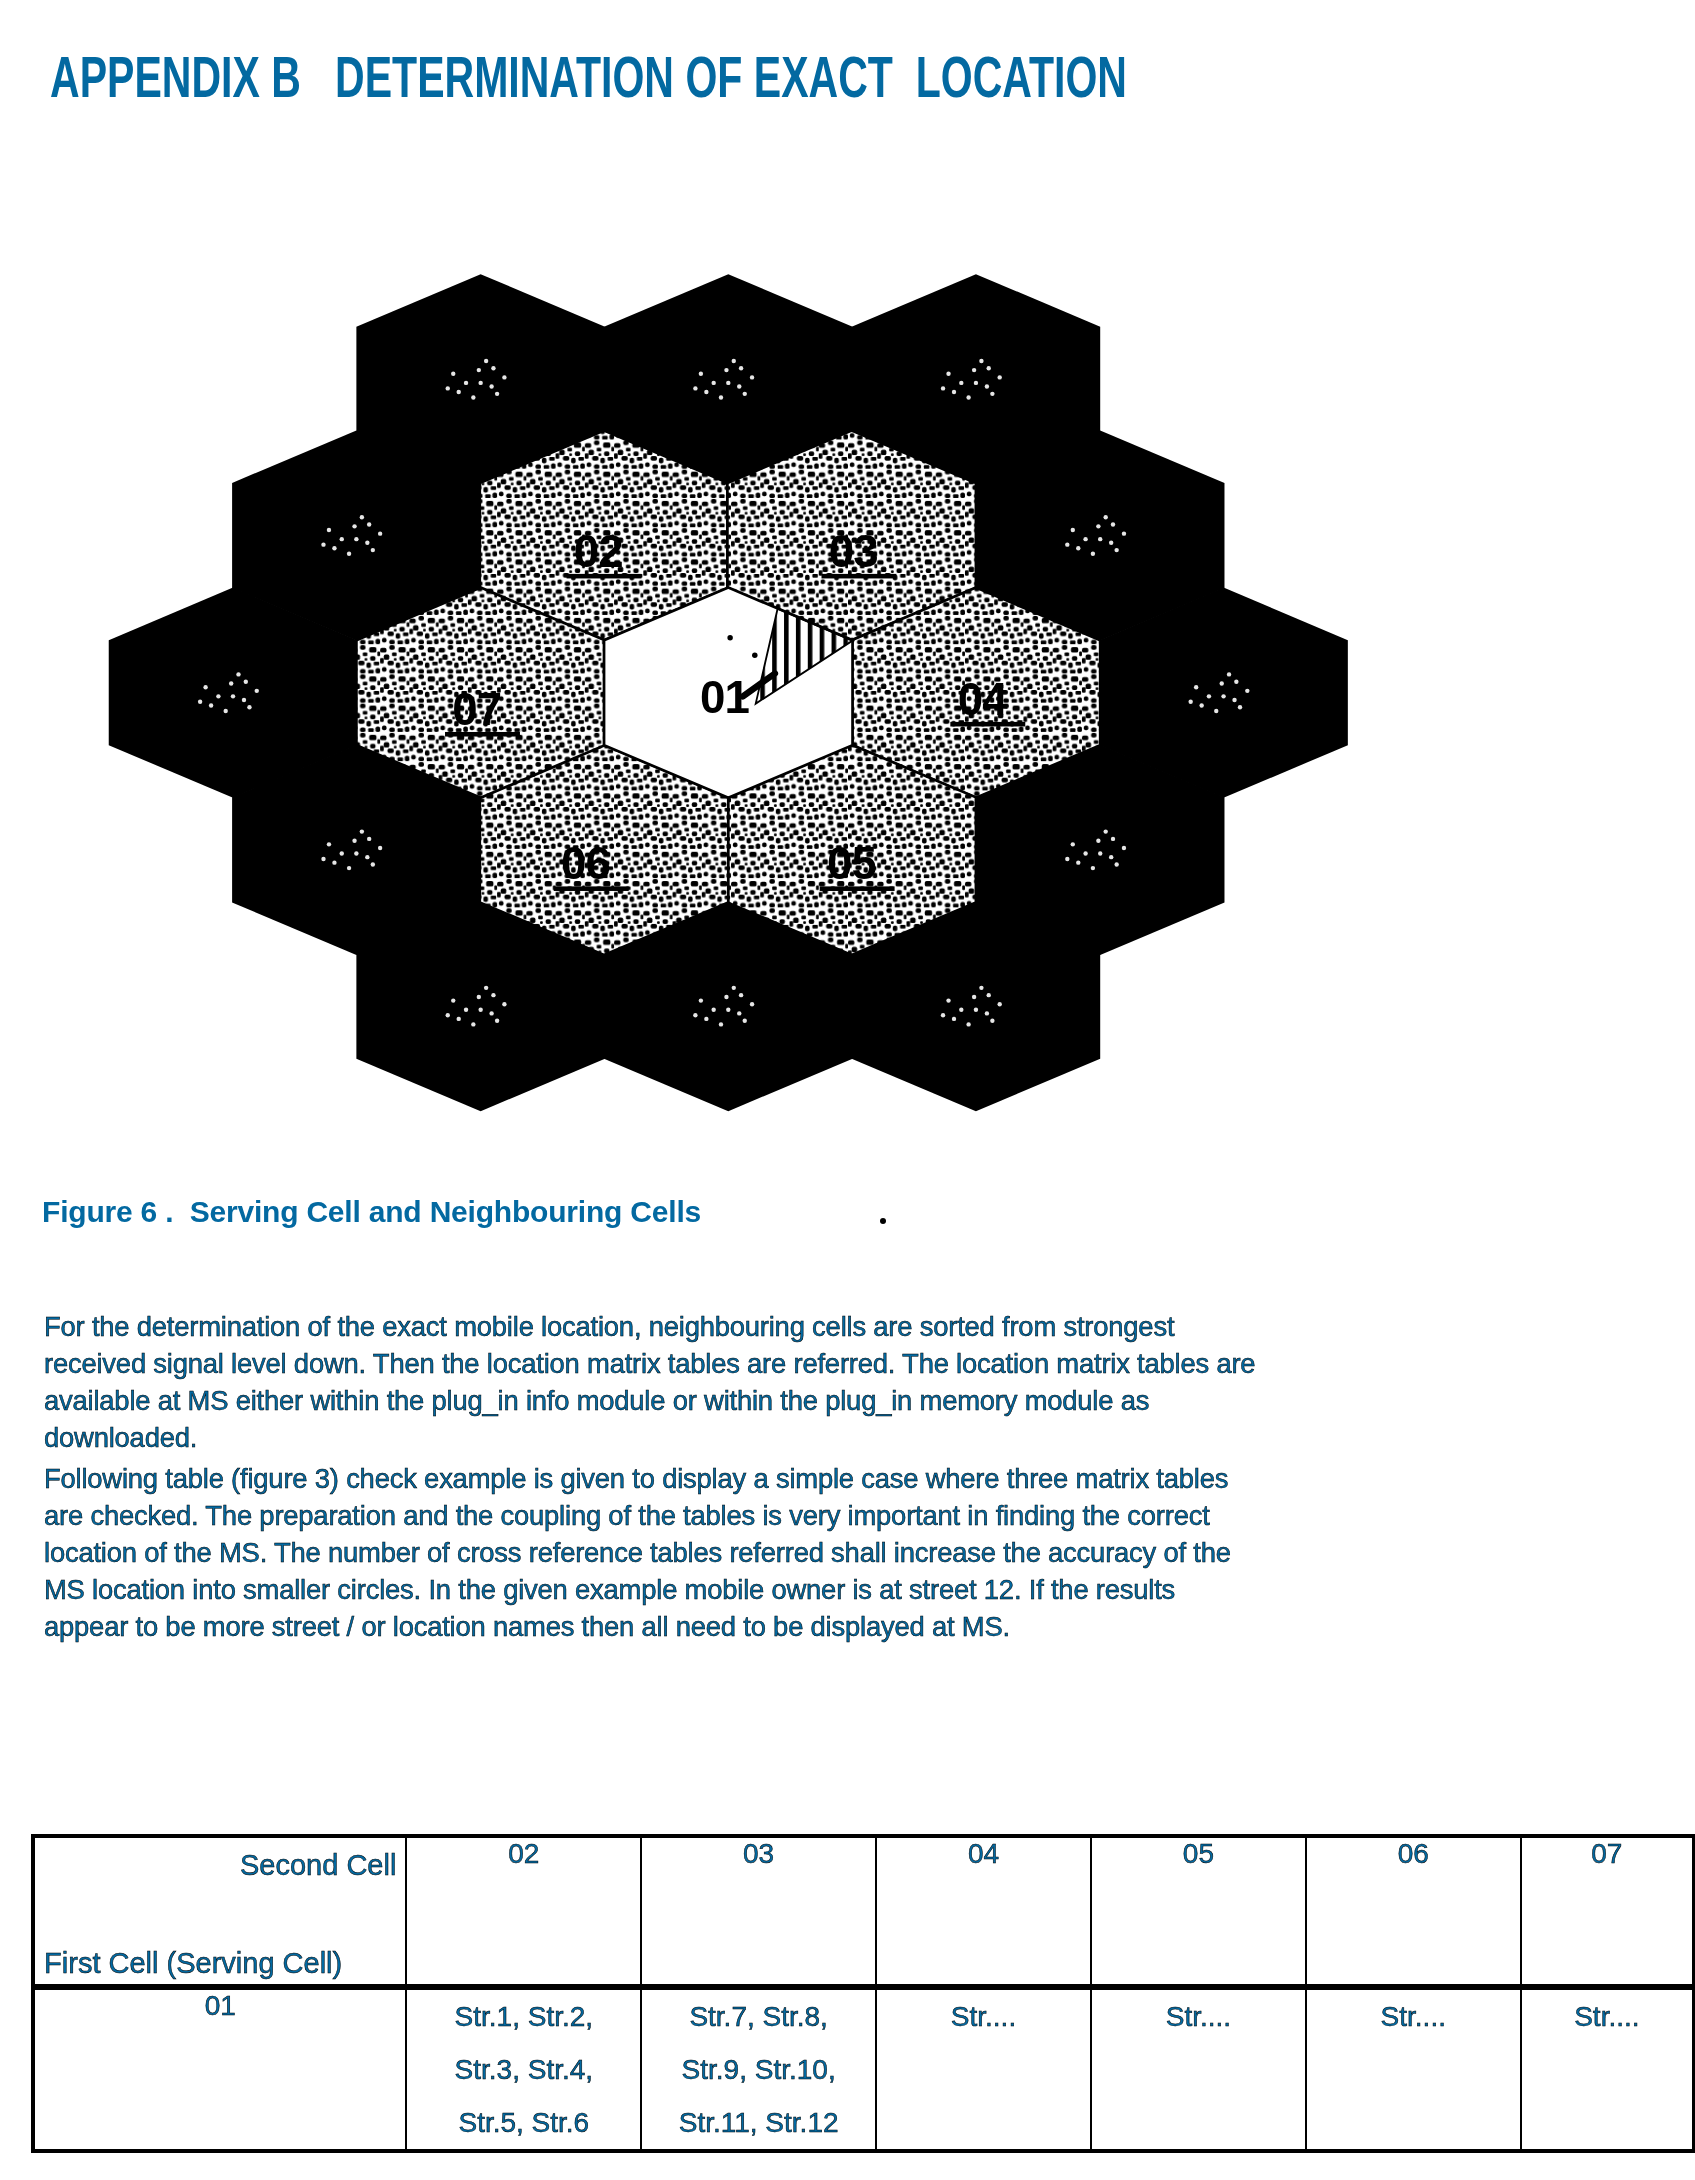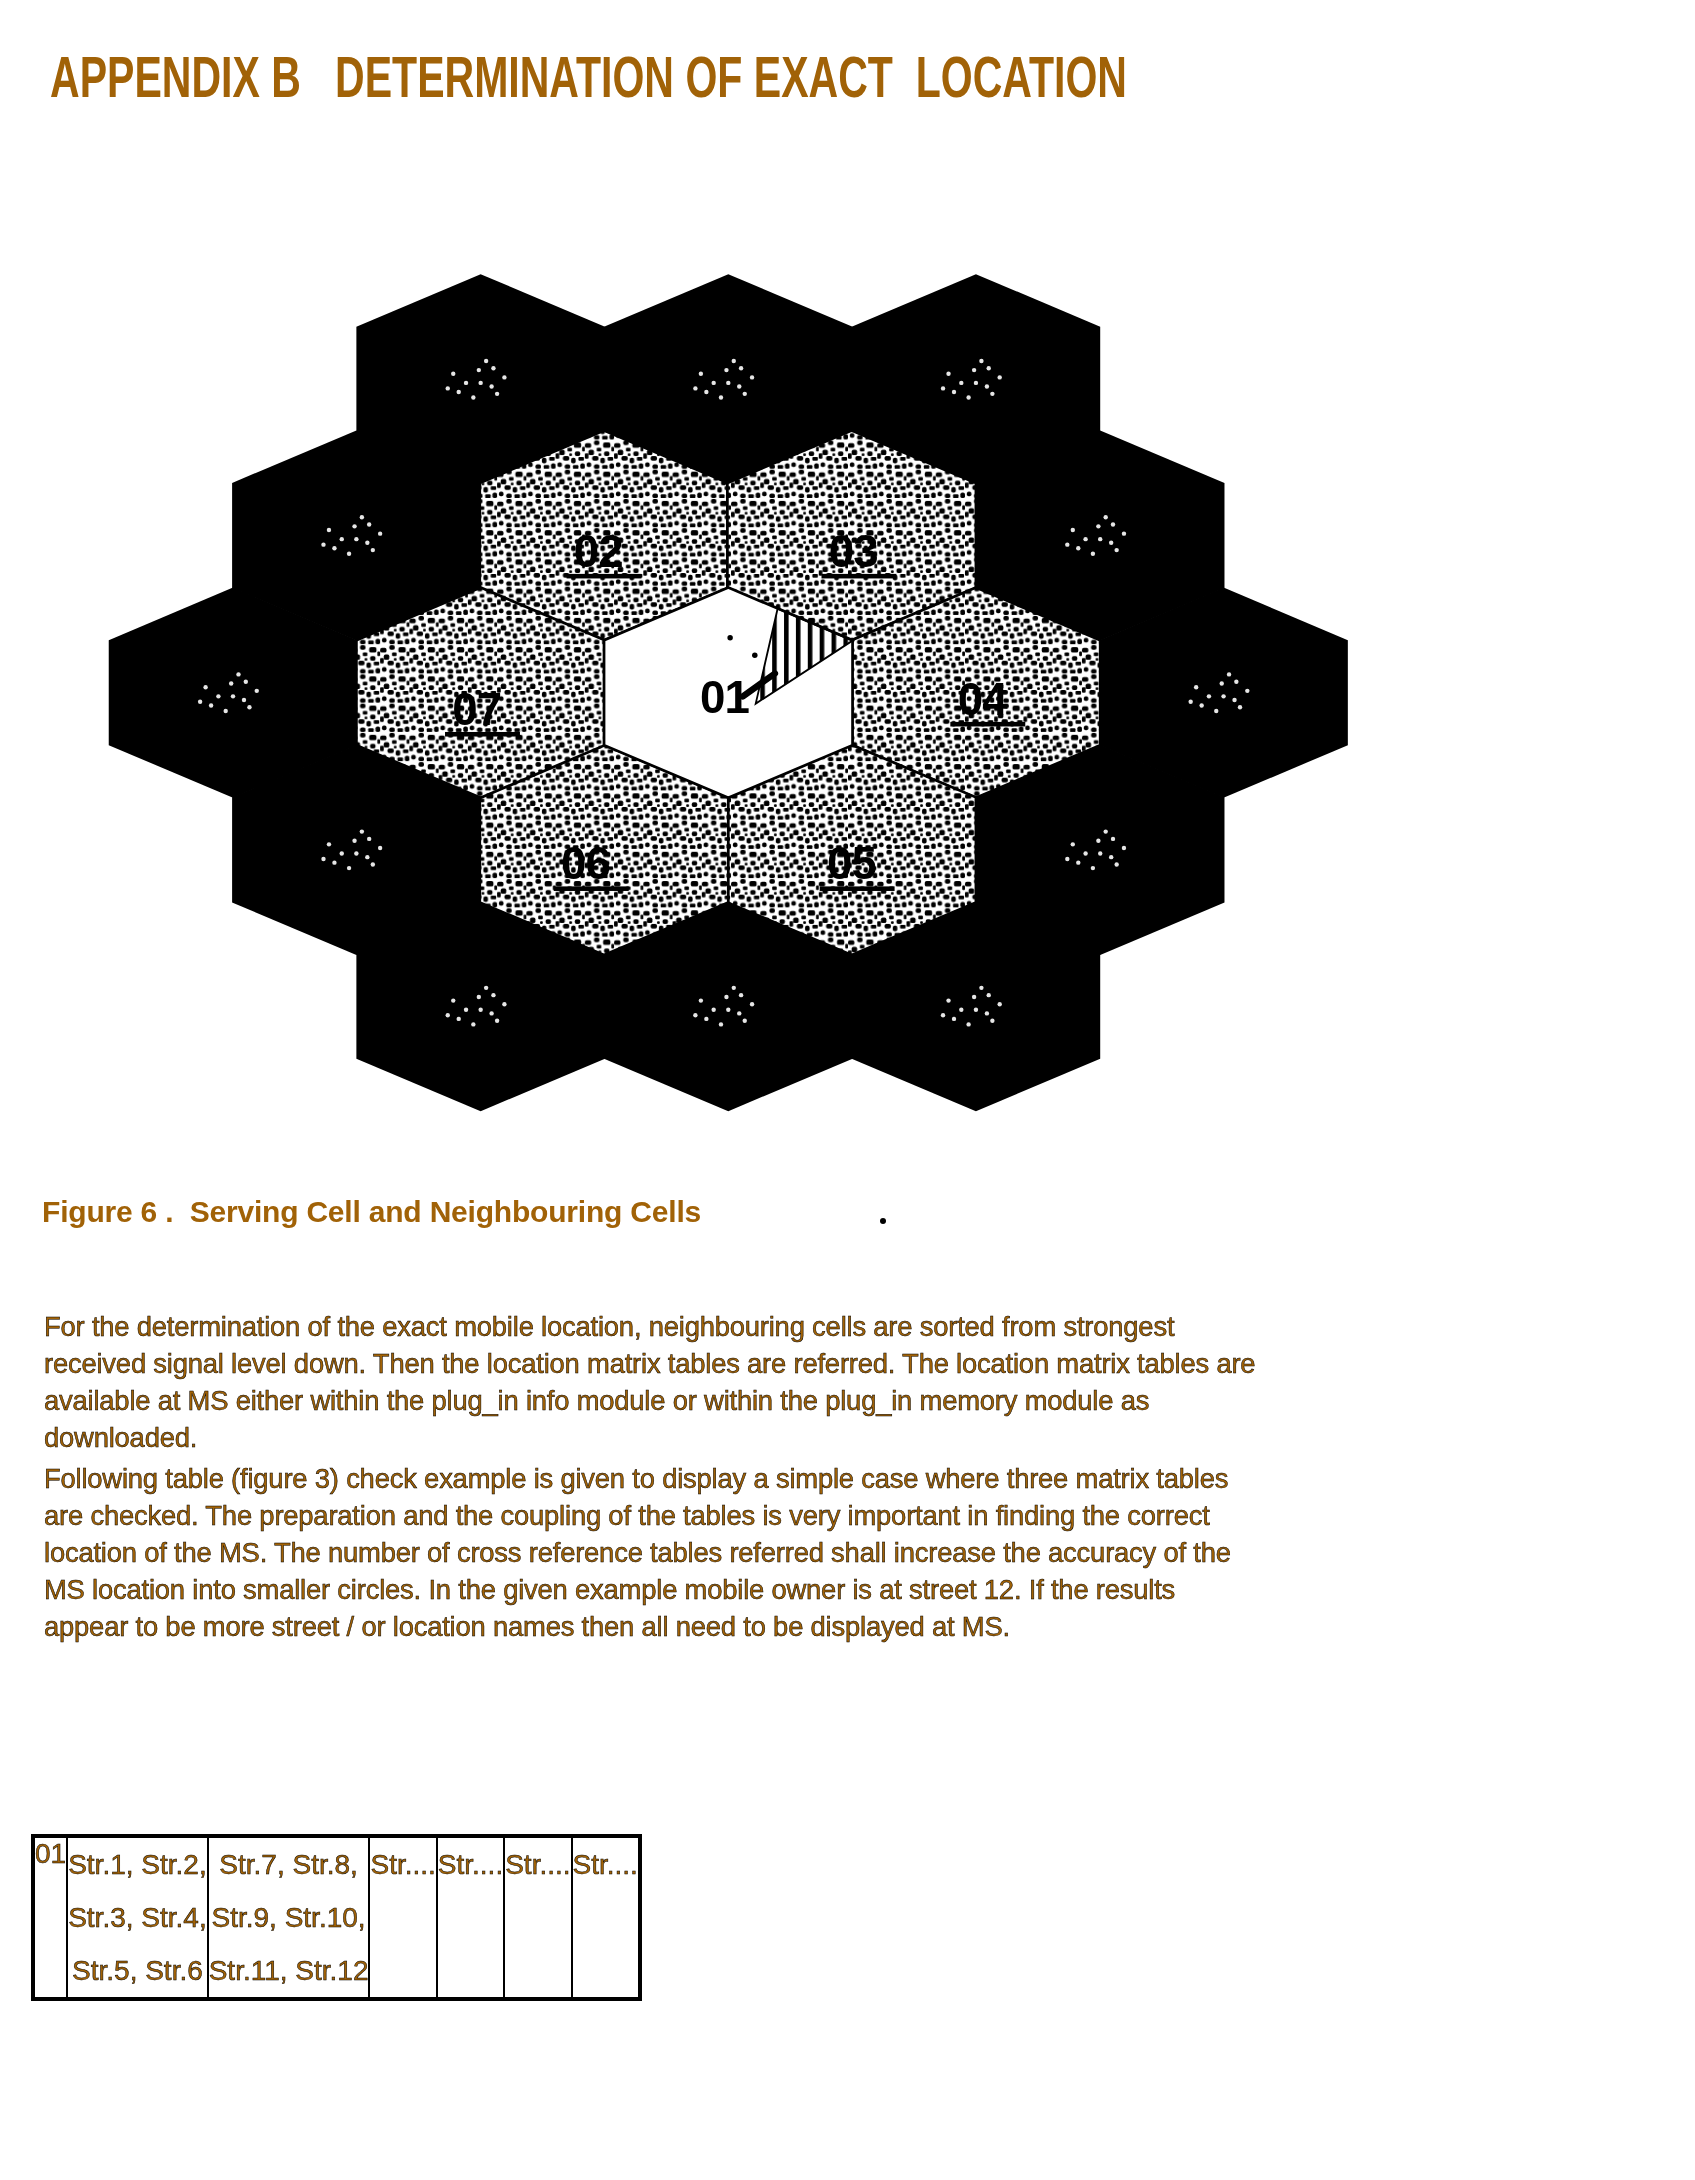--- a/index.html
+++ b/index.html
@@ -1,18 +1,18 @@
 <!DOCTYPE html>
 <html style="font-size:14.6px"><head>
 <meta charset="utf-8">
 <style>
   html,body{margin:0;padding:0;background:#888;}
   #page{
     position:relative;width:1696px;height:2180px;background:#ffffff;
-    font-family:"Liberation Sans",sans-serif;color:#a16207;overflow:hidden;
+    font-family:"Liberation Sans",sans-serif;color:#0369a1;overflow:hidden;
   }
   
   .title{
     position:absolute;left:50px;top:44px;
     font-size:57px;font-weight:700;letter-spacing:0px;white-space:pre;
     transform:scaleX(0.72);transform-origin:left top;
   }
   .bodytext{
     position:absolute;left:44px;width:1371px;
     font-size:27.4px;line-height:37px;font-weight:400;
@@ -310,20 +310,32 @@
 available at MS either within the plug_in info module or within the plug_in memory module as
 downloaded.</div>
   <div class="bodytext para-table">Following table (figure 3) check example is given to display a simple case where three matrix tables
 are checked.  The preparation and the coupling of the tables is very important in finding the correct
 location of the MS.  The number of cross reference tables referred shall increase the accuracy of the
 MS location into smaller circles. In the given example mobile owner is at street 12. If the results
 appear to be more street / or location names then all need to be displayed at MS.</div>
 
   <table id="matrix-table">
     <tbody>
+        <tr class="hdr" id="hdr-row">
+      <th class="corner">
+        <span class="corner-top">Second Cell</span>
+        <span class="corner-bottom">First Cell (Serving Cell)</span>
+      </th>
+    <th class="hdrcell" style="width: 234px;">02</th>
+          <th class="hdrcell emph" style="width: 234px;">03</th>
+          <th class="hdrcell" style="width: 214px;">04</th>
+          <th class="hdrcell" style="width: 214px;">05</th>
+          <th class="hdrcell" style="width: 214px;">06</th>
+          <th class="hdrcell" style="width: 171px;">07</th>
+        </tr>
     <tr class="dat" id="dat-row">
       <td class="rowlabel">01</td>
     <td class="streets">Str.1, Str.2,
 Str.3, Str.4,
 Str.5,  Str.6</td>
           <td class="streets">Str.7, Str.8,
 Str.9, Str.10,
 Str.11, Str.12</td>
           <td class="streets">Str....</td>
           <td class="streets">Str....</td>

